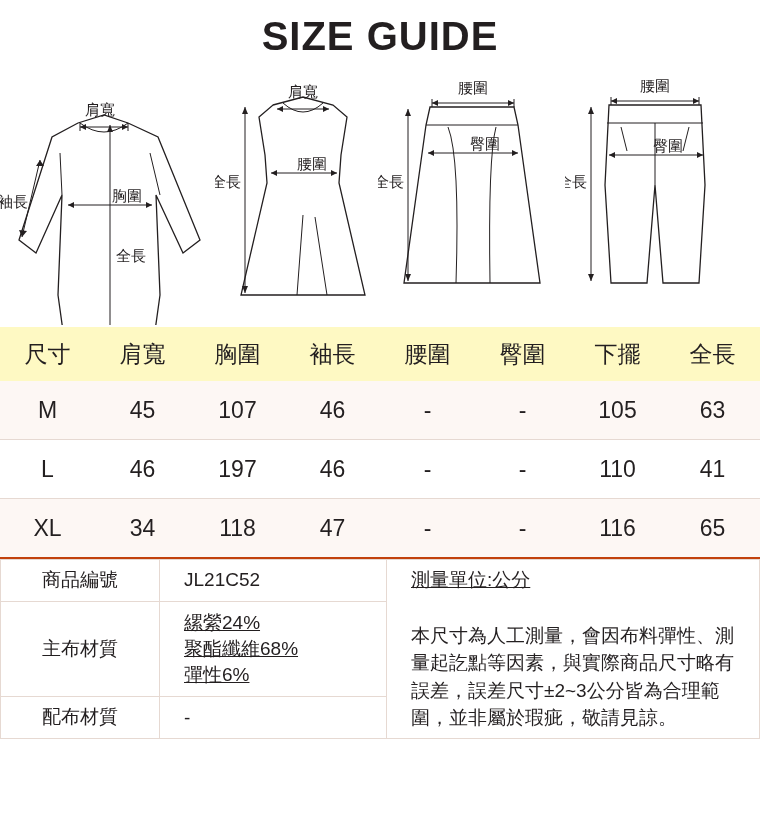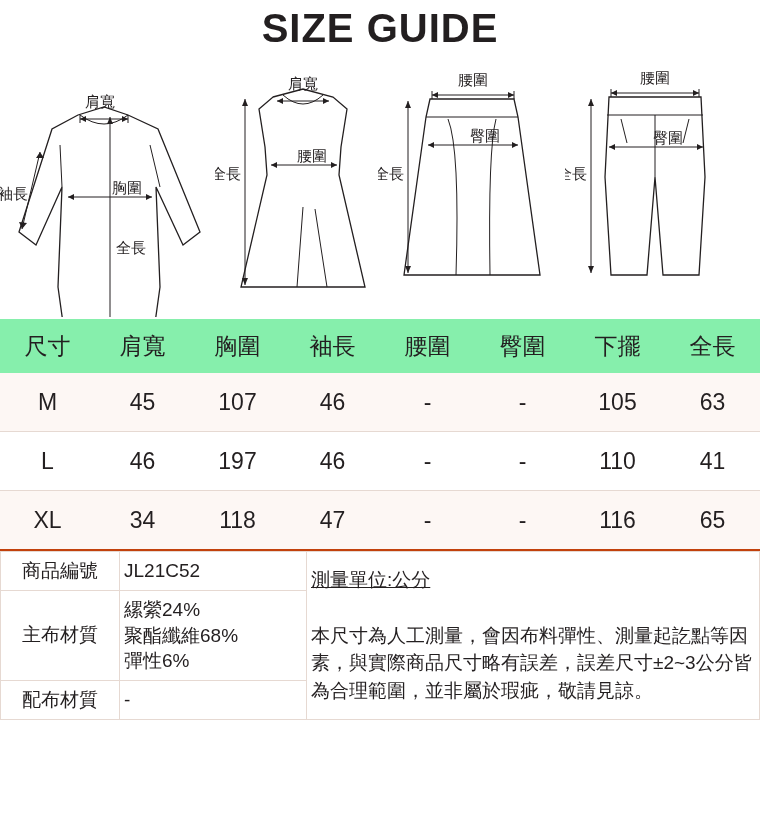--- a/index.html
+++ b/index.html
@@ -17,21 +17,21 @@
   .page {
     position: relative;
     width: 760px;
     height: 826px;
   }
   .title {
     text-align: center;
     font-size: 40px;
     font-weight: bold;
     letter-spacing: 1px;
-    padding-top: 6px;
+    padding-top: 14px;
     padding-bottom: 6px;
     color: #231f20;
   }
   .diagram-row {
     position: relative;
     height: 262px;
     width: 760px;
   }
   .diagram {
     position: absolute;
@@ -52,21 +52,21 @@
   table.size-table td {
     text-align: center;
     font-size: 23px;
     font-weight: normal;
     color: #231f20;
     padding: 0;
     height: 58px;
     vertical-align: middle;
   }
   table.size-table thead th {
-    background: #86efac;
+    background: #fef9c3;
     height: 54px;
     font-size: 23px;
   }
   table.size-table tbody tr {
     border-bottom: 1px solid #e6d9d2;
   }
   table.size-table tbody tr:last-child {
     border-bottom: 2px solid #c2410c;
   }
   table.size-table tbody td {
@@ -80,40 +80,40 @@
   table.info-table {
     border-collapse: collapse;
     width: 760px;
     table-layout: fixed;
   }
   table.info-table td {
     border: 1px solid #e6d9d2;
     vertical-align: middle;
     font-size: 19px;
     color: #231f20;
-    padding: 6px 4px;
+    padding: 6px 24px;
   }
   td.info-label {
     width: 110px;
     text-align: center;
     font-size: 19px;
   }
   td.info-value {
     width: 178px;
     line-height: 1.35;
   }
   td.info-note {
     text-align: left;
     line-height: 1.45;
     font-size: 19px;
     padding: 8px 10px;
   }
   .note-unit { display: block; text-decoration: underline; }
   .note-body { display: block; margin-top: 28px; }
-  .mat-line { display: block; }
+  .mat-line { display: block; text-decoration: underline; }
 
   svg text {
     font-family: "Liberation Sans", sans-serif;
     font-size: 15px;
     fill: #231f20;
   }
   svg .garment {
     fill: #ffffff;
     stroke: #231f20;
     stroke-width: 1.3;

